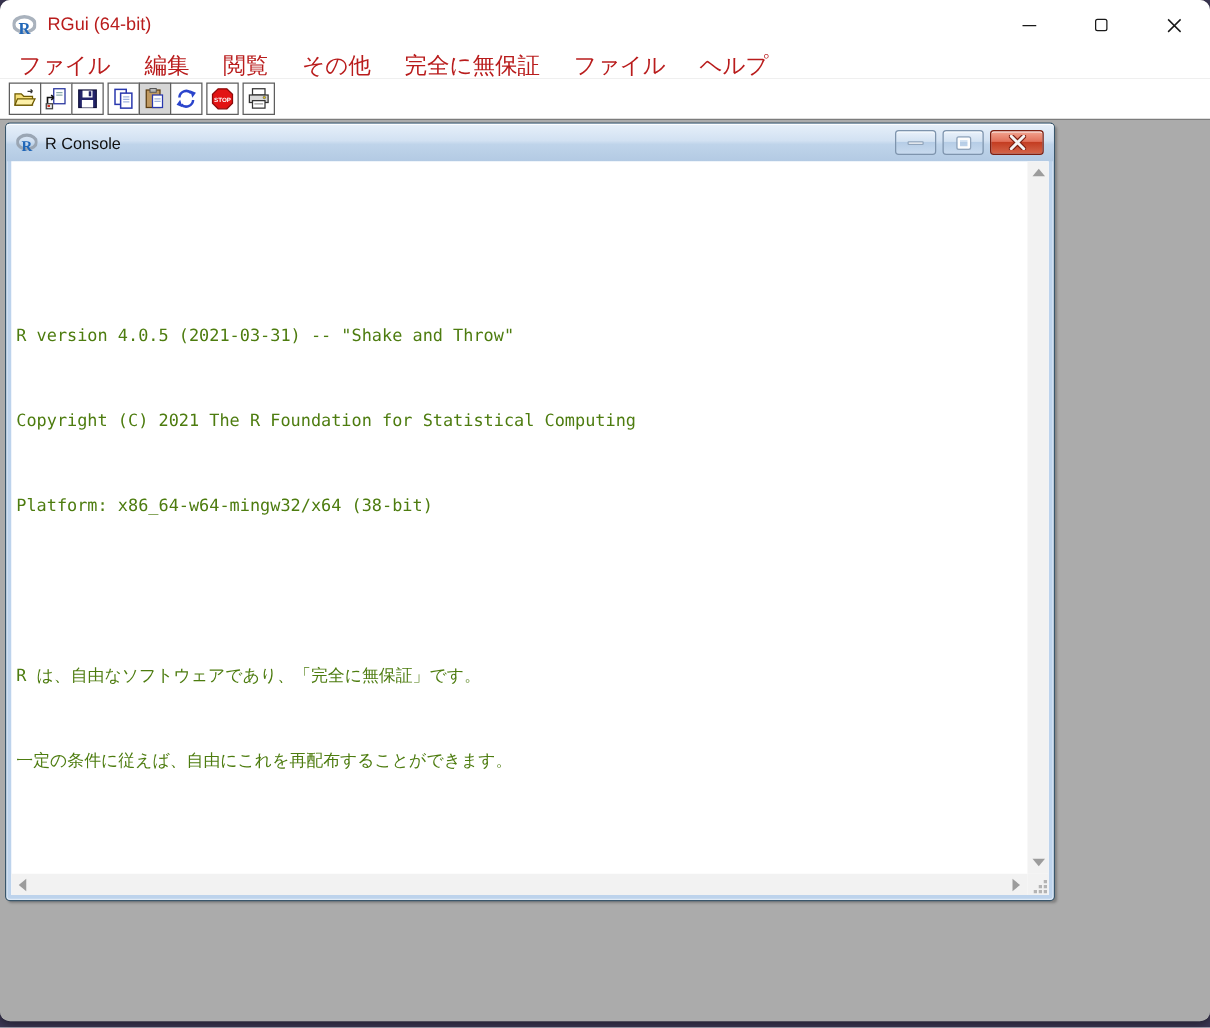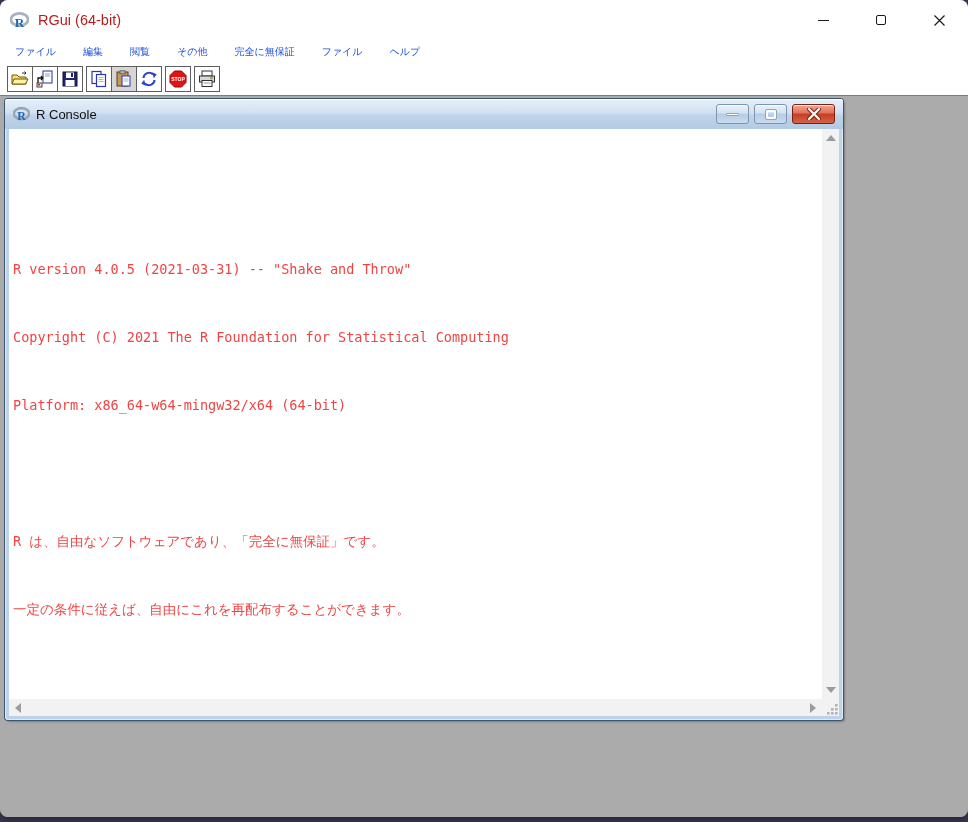--- a/index.html
+++ b/index.html
@@ -16,21 +16,21 @@
   .titlebar{ height:40px; background:#ffffff; display:flex; align-items:center; padding-left:10px; flex:0 0 auto; }
   .titlebar .app-icon{ width:19px; height:19px; }
   .titlebar .wtitle{ margin-left:9px; font-size:14.5px; color:#b91c1c; }
   .caption-group{ margin-left:auto; display:flex; height:40px; }
   .cap-btn{ width:58px; height:40px; display:flex; align-items:center; justify-content:center; cursor:default; }
   .glyph-min{ width:11px; height:0; border-top:1.4px solid #1a1a1a; }
   .glyph-max{ width:10px; height:10px; border:1.2px solid #1a1a1a; border-radius:2px; }
 
   
   .menubar{ height:23px; background:#fff; display:flex; align-items:center; padding-left:5px; flex:0 0 auto; }
-  .menu-item{ font-size:10px; color:#1d4ed8; padding:2px 10px; margin-right:7px; white-space:nowrap; }
+  .menu-item{ font-size:18px; color:#b91c1c; padding:2px 10px; margin-right:7px; white-space:nowrap; }
 
   
   .toolbar{ height:33px; background:#fff; display:flex; align-items:center; padding-left:7px; flex:0 0 auto; border-bottom:1px solid #7c7c7c; }
   .tb-group{ display:flex; margin-right:4px; }
   .tb-btn{ width:26px; height:26px; background:#fff; border:1px solid #5e5e5e; margin-right:-1px;
            display:flex; align-items:center; justify-content:center; }
   .tb-btn.pressed{ background:#d6d6d6; }
   .tb-btn svg{ width:20px; height:20px; }
 
   
@@ -63,21 +63,21 @@
   }
   .g-min{ width:13px; height:3px; background:#fdfdfd; border:1px solid #90a4bb; border-radius:1px; }
   .g-max{ width:10px; height:9px; background:transparent; border:2px solid #fdfdfd; outline:1px solid #90a4bb; border-radius:1px; }
 
   
   .console-client{ position:relative; background:#fff; flex:1 1 auto; overflow:hidden; }
   .console-text{
     position:absolute; left:0; top:0; right:17px; bottom:17px; overflow:hidden;
     padding:30px 0 0 4px;
     font-family:"DejaVu Sans Mono", monospace; font-size:13.5px; line-height:17px;
-    color:#ef4444; white-space:pre; cursor:text;
+    color:#4d7c0f; white-space:pre; cursor:text;
   }
   .console-line{ min-height:17px; white-space:pre; }
 
   .vscroll{ position:absolute; top:0; right:0; bottom:17px; width:17px; background:#f2f2f2; }
   .hscroll{ position:absolute; left:0; right:17px; bottom:0; height:17px; background:#f2f2f2; }
   .scroll-corner{ position:absolute; right:0; bottom:0; width:17px; height:17px; background:#f2f2f2; display:flex; align-items:flex-end; justify-content:flex-end; }
   .arr{ position:absolute; width:0; height:0; }
   .arr.up{ left:3.5px; top:6px; border-left:5px solid transparent; border-right:5px solid transparent; border-bottom:6px solid #9c9c9c; }
   .arr.down{ left:3.5px; bottom:6px; border-left:5px solid transparent; border-right:5px solid transparent; border-top:6px solid #9c9c9c; }
   .arr.left{ left:6px; top:3.5px; border-top:5px solid transparent; border-bottom:5px solid transparent; border-right:6px solid #9c9c9c; }
@@ -231,21 +231,21 @@
 
       <div class="console-client">
         <div class="console-text">
           <div>
             
           
               <div class="console-line">R version 4.0.5 (2021-03-31) -- "Shake and Throw"</div>
             
               <div class="console-line">Copyright (C) 2021 The R Foundation for Statistical Computing</div>
             
-              <div class="console-line">Platform: x86_64-w64-mingw32/x64 (64-bit)</div>
+              <div class="console-line">Platform: x86_64-w64-mingw32/x64 (38-bit)</div>
             
               <div class="console-line"></div>
             
               <div class="console-line">R は、自由なソフトウェアであり、「完全に無保証」です。</div>
             
               <div class="console-line">一定の条件に従えば、自由にこれを再配布することができます。</div>
             
             
               
             

